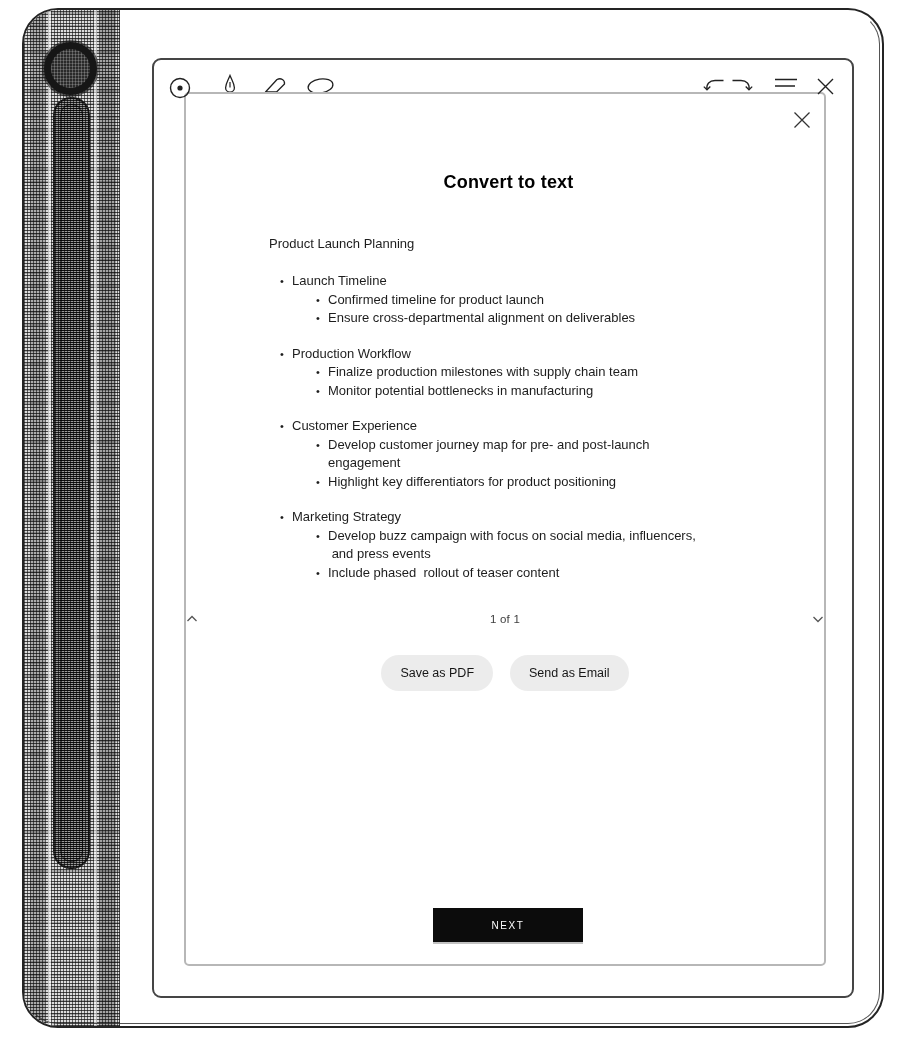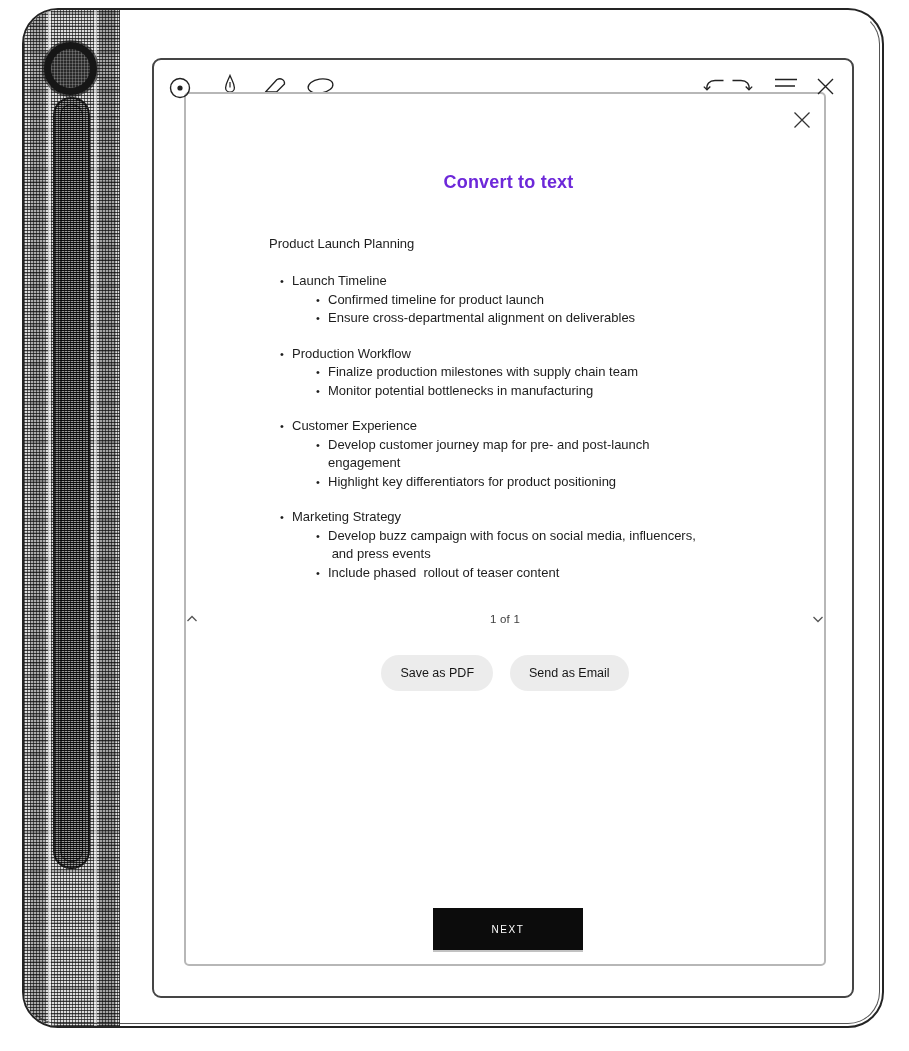--- a/index.html
+++ b/index.html
@@ -48,21 +48,21 @@
   .ticon svg { display:block; }
   .under-dialog { z-index:2; }
   .over-dialog  { z-index:4; }
 
   
   .dialog { position:absolute; left:30px; top:32px; width:642px; height:874px; z-index:3;
     background:#fff; border:2px solid #b7b7b7; border-radius:5px; }
   .dialog-close { position:absolute; left:604px; top:14px; width:24px; height:24px;
     display:flex; align-items:center; justify-content:center; cursor:pointer; }
   .dialog-title { position:absolute; left:7px; right:0; top:78px; text-align:center;
-    font-size:18px; font-weight:700; letter-spacing:.2px; color:#6d28d9; }
+    font-size:18px; font-weight:700; letter-spacing:.2px; color:#000000; }
 
   .doc { position:absolute; left:83px; top:141px; right:55px;
     font-size:13px; line-height:18.5px; color:#1d1d1d; }
   .doc-heading { margin-bottom:18.5px; }
   .doc-section { margin-top:17px; }
   .li1 { position:relative; padding-left:23px; }
   .li1::before { content:'•'; position:absolute; left:11px; top:0; font-size:11px; }
   .li2 { position:relative; padding-left:59px; white-space:pre-wrap; }
   .li2::before { content:'•'; position:absolute; left:47px; top:0; font-size:11px; }
 
@@ -71,21 +71,21 @@
   .page-label { font-size:11.5px; color:#3f3f3f; letter-spacing:.2px; }
   .page-chevron { cursor:pointer; display:flex; align-items:center; }
 
   .actions { position:absolute; left:0; right:0; top:561px; display:flex;
     align-items:center; justify-content:center; gap:17px; }
   .pill { height:36px; border:none; border-radius:18px; padding:0 19px;
     font-family:"Liberation Sans", sans-serif; font-size:12.5px; cursor:pointer; }
   .pill.primary { background:#0c0c0c; color:#fff; }
   .pill.secondary { background:#ececec; color:#161616; }
 
-  .next-btn { position:absolute; left:247px; top:814px; width:150px; height:42px;
+  .next-btn { position:absolute; left:247px; top:814px; width:150px; height:34px;
     background:#0c0c0c; color:#fff; border:none; font-family:"Liberation Sans", sans-serif;
     font-size:10px; letter-spacing:1.6px; cursor:pointer; box-shadow:0 2px 0 #c2c2c2; }
 </style>
 </head>
 <body>
 
 <div class="stage">
   <div class="device">
 
     <div class="spine">

